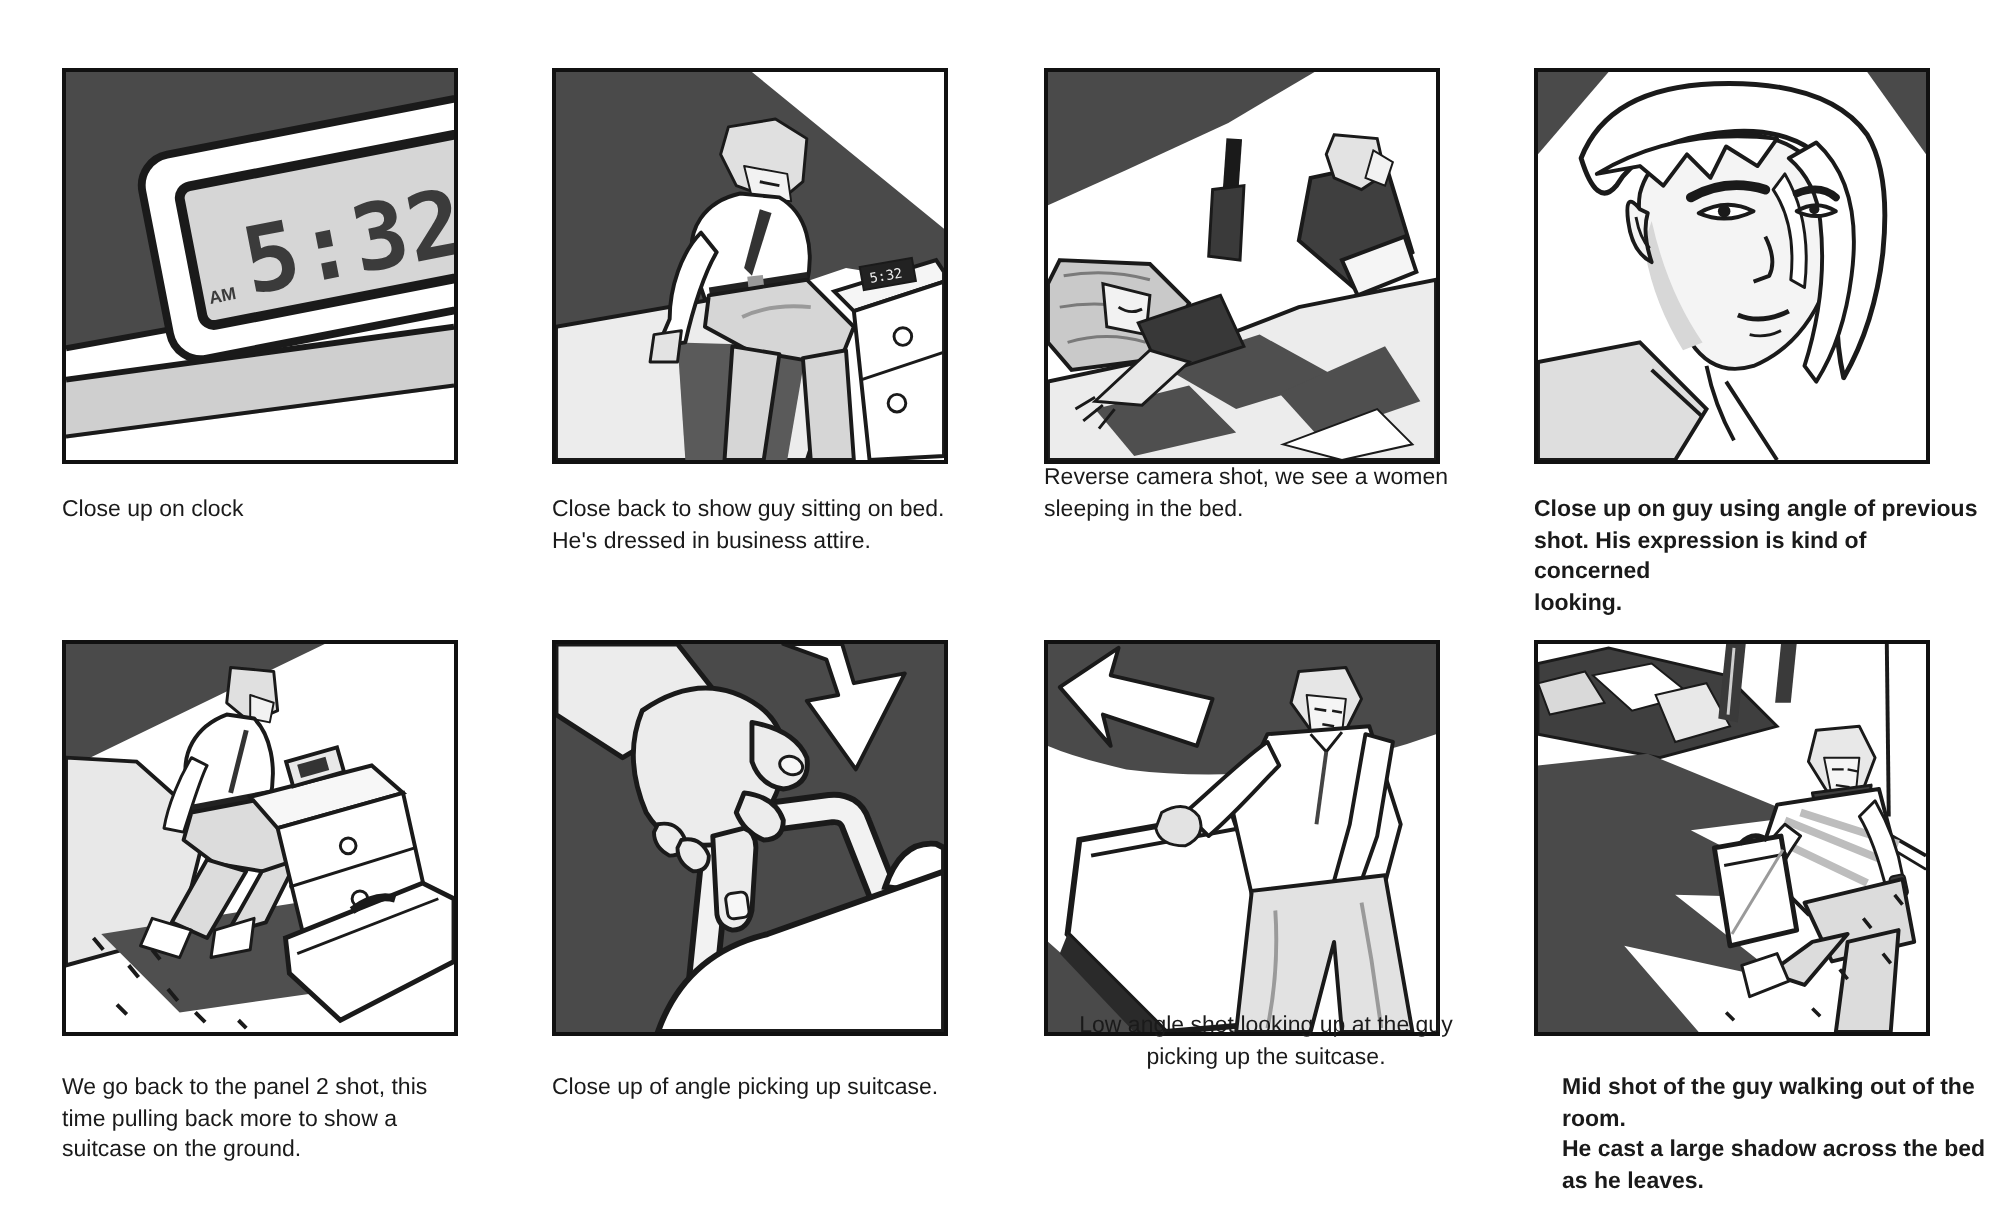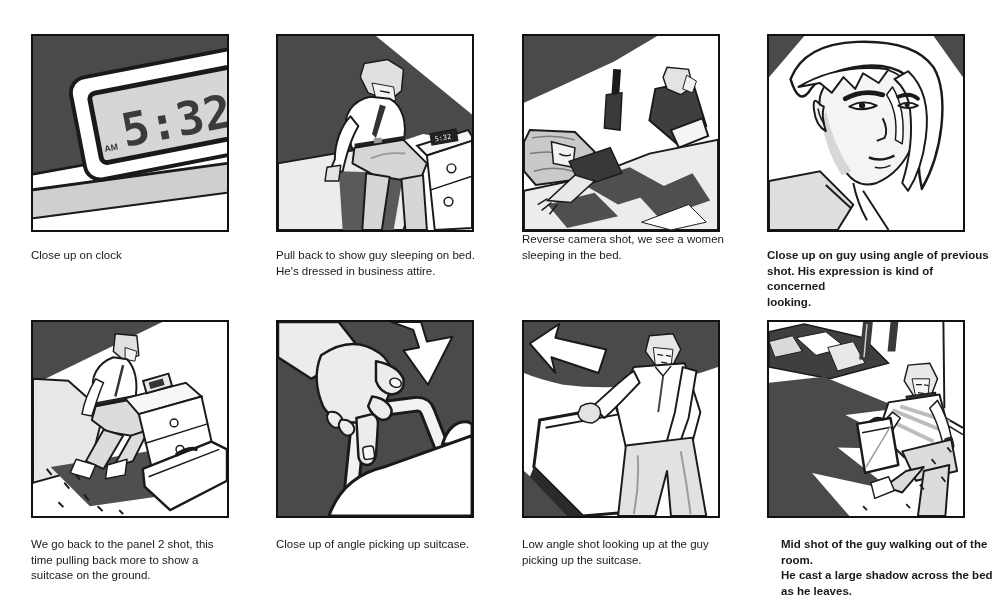--- a/index.html
+++ b/index.html
@@ -74,21 +74,21 @@
           <polygon points="78,110 128,102 129,109 79,117" fill="#222222"></polygon>
           <rect x="98" y="104" width="8" height="8" fill="#999999" transform="rotate(-6 102 108)"></rect>
           <path d="M78,114 L128,106 L152,130 L144,150 L98,142 L76,130 Z" fill="#d6d6d6" stroke="#1a1a1a" stroke-width="2"></path>
           <polygon points="90,140 114,144 106,198 86,198" fill="#d6d6d6" stroke="#1a1a1a" stroke-width="2"></polygon>
           <polygon points="126,146 148,142 152,198 130,198" fill="#d6d6d6" stroke="#1a1a1a" stroke-width="2"></polygon>
           <path d="M95,125 Q110,118 130,120" fill="none" stroke="#9a9a9a" stroke-width="2"></path>
         </g>
       </svg>
     </div>
   </figure>
-  <div class="caption c2" style="top:240px;position:absolute;">Pull back to show guy sleeping on bed.
+  <div class="caption c2" style="top:240px;position:absolute;">Close back to show guy sitting on bed.
 He's dressed in business attire.</div>
 
   <figure class="panel c3 r1">
     <div class="art">
       <svg viewBox="0 0 198 198">
         <rect width="198" height="198" fill="#ffffff"></rect>
         <polygon points="0,0 136,0 92,26 40,50 0,68" fill="#4a4a4a"></polygon>
         <g>
           <rect x="90" y="34" width="8" height="30" fill="#1a1a1a" transform="rotate(4 94 49)"></rect>
           <polygon points="84,60 100,58 98,96 82,94" fill="#3a3a3a" stroke="#1a1a1a" stroke-width="1.5"></polygon>
@@ -256,21 +256,21 @@
           <path d="M58,86 Q70,79 77,88 Q81,98 70,103 Q57,103 55,94 Z" fill="#e3e3e3" stroke="#1a1a1a" stroke-width="1.5"></path>
           <polygon points="162,46 176,50 168,98 156,132 144,128 154,92" fill="#ffffff" stroke="#1a1a1a" stroke-width="2"></polygon>
           <path d="M140,128 Q154,121 161,132 Q163,145 150,149 Q137,146 136,136 Z" fill="#e8e8e8" stroke="#1a1a1a" stroke-width="1.5"></path>
           <path d="M142,146 q4,3 7,1 M150,147 q4,2 7,-1" stroke="#1a1a1a" stroke-width="1.2" fill="none"></path>
           <path d="M104,126 L172,118 L186,198 L150,198 L146,152 L134,198 L96,198 Z" fill="#e2e2e2" stroke="#1a1a1a" stroke-width="2"></path>
           <path d="M116,136 Q118,166 112,196 M160,132 Q166,164 170,196" fill="none" stroke="#9a9a9a" stroke-width="2"></path>
         </g>
       </svg>
     </div>
   </figure>
-  <div class="caption c3" style="top:529px;position:absolute;">Low angle shot looking up at the guy
+  <div class="caption c3" style="top:498px;position:absolute;text-align:center;">Low angle shot looking up at the guy
 picking up the suitcase.</div>
 
   <figure class="panel c4 r2">
     <div class="art">
       <svg viewBox="0 0 198 198">
         <rect width="198" height="198" fill="#ffffff"></rect>
         <g>
           <path d="M0,10 L36,2 L96,16 L122,42 L62,58 L0,46 Z" fill="#3f3f3f" stroke="#1a1a1a" stroke-width="1.5"></path>
           <polygon points="28,16 58,10 78,26 48,34" fill="#ffffff" stroke="#1a1a1a" stroke-width="1"></polygon>
           <polygon points="60,26 86,20 98,42 70,50" fill="#e8e8e8" stroke="#1a1a1a" stroke-width="1"></polygon>

